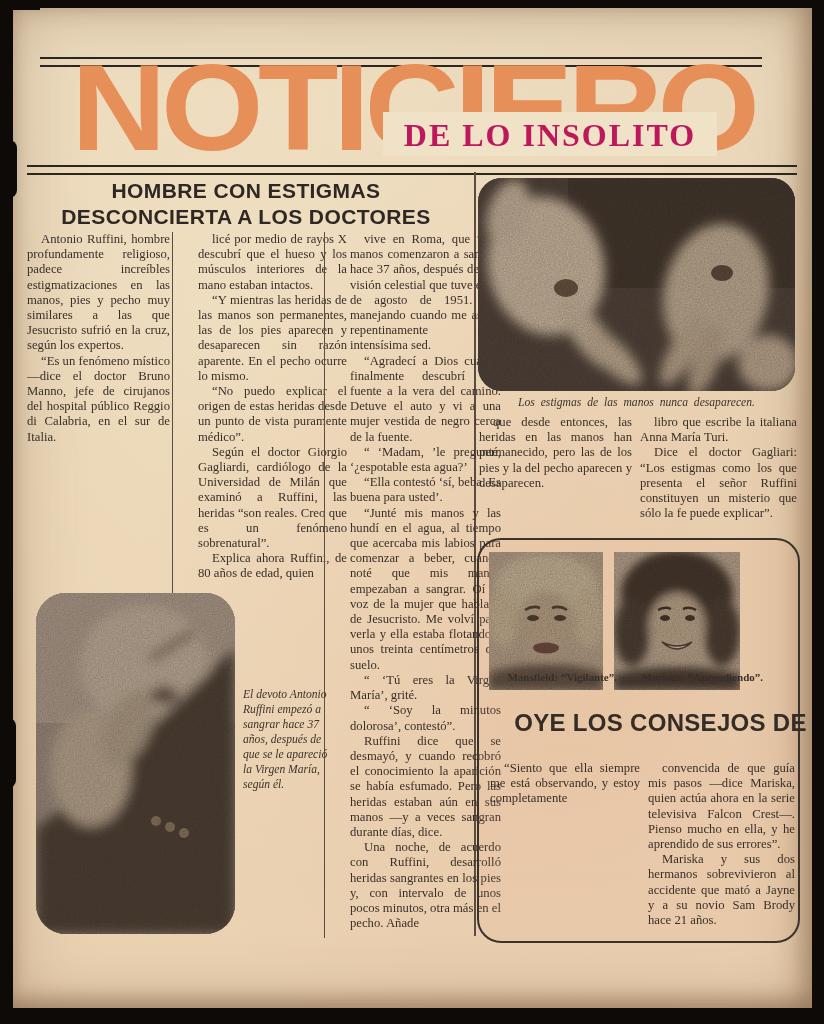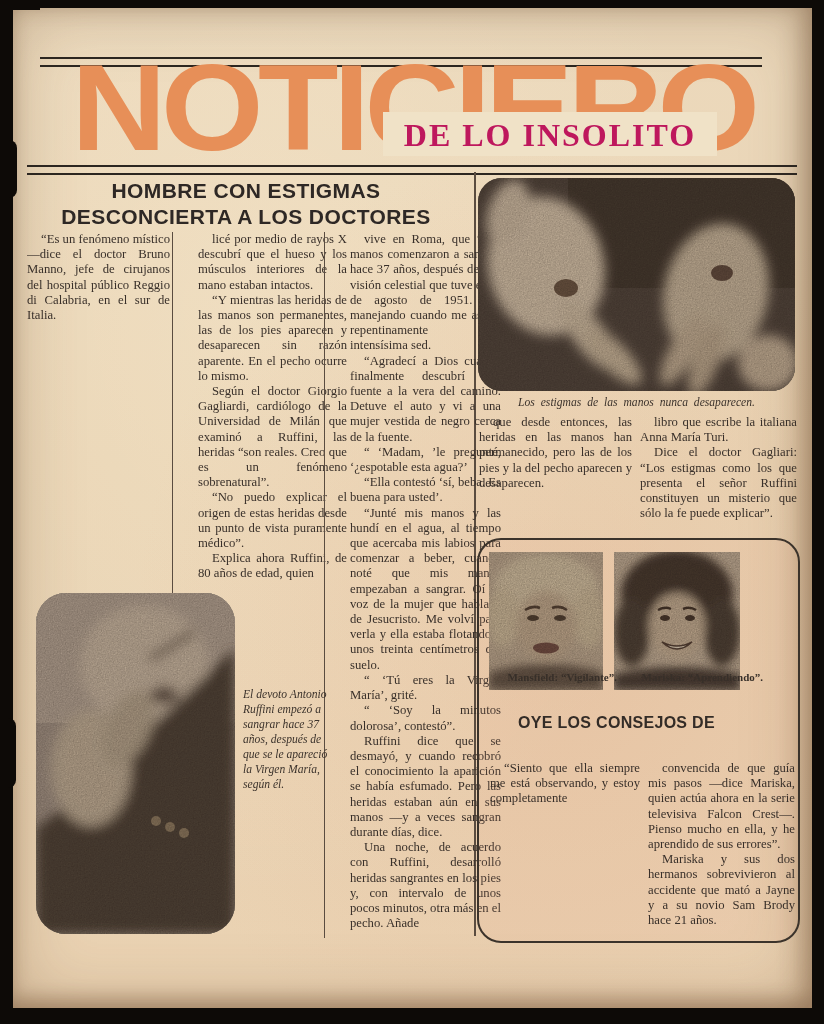--- a/index.html
+++ b/index.html
@@ -71,23 +71,23 @@
   }
   .photo-mansfield { left:476px; top:544px; width:114px; height:138px; }
   .photo-mariska   { left:601px; top:544px; width:126px; height:138px; }
   .photocap {
     position:absolute; top:663px; font-weight:bold; font-size:11px; color:#372f29; text-align:right;
     font-family:"Liberation Serif", serif;
   }
   .cap-mans { left:462px; width:142px; }
   .cap-mari { left:600px; width:150px; }
   .boxtitle {
-    position:absolute; left:452px; top:703px; width:303px;
+    position:absolute; left:496px; top:703px; width:303px;
     font-family:"Liberation Sans", sans-serif; font-weight:bold;
-    font-size:16px; line-height:24px; color:#332c27; text-align:center; letter-spacing:0.3px;
+    font-size:24px; line-height:24px; color:#332c27; text-align:center; letter-spacing:0.3px;
   }
   .bcol1 { left:477px; top:753px; width:150px; height:172px; }
   .bcol2 { left:635px; top:753px; width:147px; height:174px; }
 
   
   .edge-mark { position:absolute; background:#0d0a07; }
   .em1 { left:0; top:140px;  width:17px; height:58px; border-radius:0 8px 8px 0; }
   .em2 { left:0; top:718px;  width:16px; height:70px; border-radius:0 8px 8px 0; }
   .em3 { left:0; top:0; width:40px; height:10px; }
 </style>
@@ -103,27 +103,28 @@
     <div class="rule2 rule-bottom"></div>
 
     <div class="headline">
       <div>HOMBRE CON ESTIGMAS</div>
       <div>DESCONCIERTA A LOS DOCTORES</div>
     </div>
 
     <div class="vdivider"></div>
 
     <div class="bodycol col1">
+      <p>Antonio Ruffini, hombre profundamente religioso, padece increíbles estigmatizaciones en las manos, pies y pecho muy similares a las que Jesucristo sufrió en la cruz, según los expertos.</p>
       <p>“Es un fenómeno místico —dice el doctor Bruno Manno, jefe de cirujanos del hospital público Reggio di Calabria, en el sur de Italia.</p>
     </div>
     <div class="bodycol col2 bl">
       <p>licé por medio de rayos X descubrí que el hueso y los músculos interiores de la mano estaban intactos.</p>
       <p>“Y mientras las heridas de las manos son permanentes, las de los pies aparecen y desaparecen sin razón aparente. En el pecho ocurre lo mismo.</p>
+      <p>“No puedo explicar el origen de estas heridas desde un punto de vista puramente médico”.</p>
       <p>Según el doctor Giorgio Gagliardi, cardiólogo de la Universidad de Milán que examinó a Ruffini, las heridas “son reales. Creo que es un fenómeno sobrenatural”.</p>
-      <p>“No puedo explicar el origen de estas heridas desde un punto de vista puramente médico”.</p>
       <p>Explica ahora Ruffini, de 80 años de edad, quien</p>
     </div>
     <div class="bodycol col3 bl">
       <p>vive en Roma, que “mis manos comenzaron a sangrar hace 37 años, después de una visión celestial que tuve el 12 de agosto de 1951. Iba manejando cuando me asaltó repentinamente una intensísima sed.</p>
       <p>“Agradecí a Dios cuando finalmente descubrí una fuente a la vera del camino. Detuve el auto y vi a una mujer vestida de negro cerca de la fuente.</p>
       <p>“ ‘Madam, ’le pregunté, ‘¿espotable esta agua?’</p>
       <p>“Ella contestó ‘sí, beba. Es buena para usted’.</p>
       <p>“Junté mis manos y las hundí en el agua, al tiempo que acercaba mis labios para comenzar a beber, cuando noté que mis manos empezaban a sangrar. Oí la voz de la mujer que hablaba de Jesucristo. Me volví para verla y ella estaba flotando a unos treinta centímetros del suelo.</p>
       <p>“ ‘Tú eres la Virgen María’, grité.</p>
       <p>“ ‘Soy la minutos dolorosa’, contestó”.</p>

